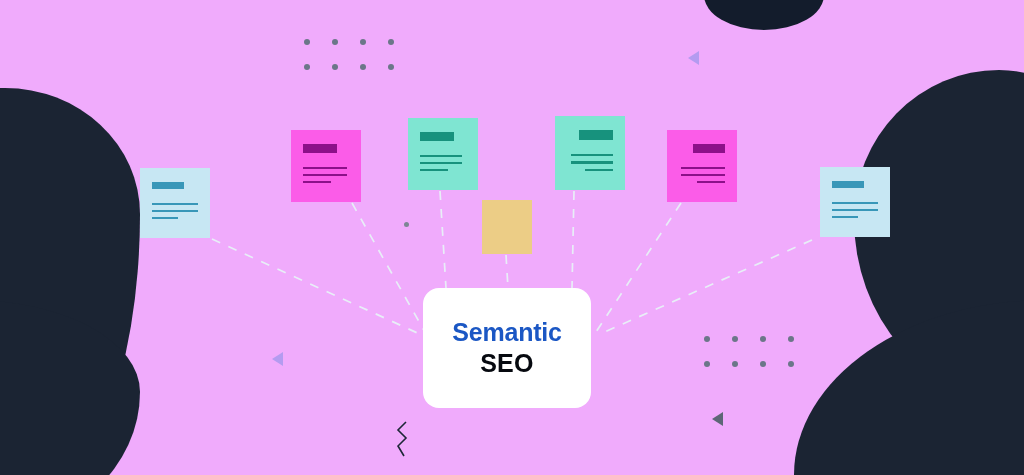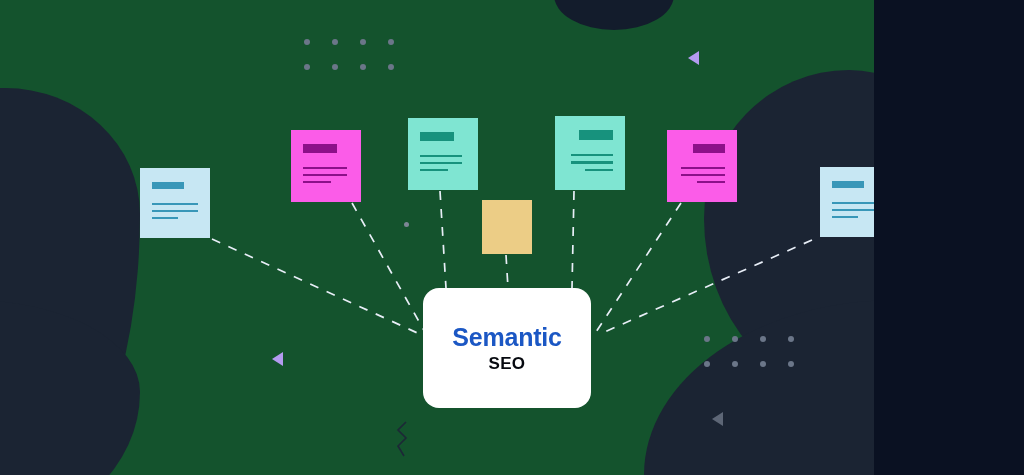--- a/index.html
+++ b/index.html
@@ -47,21 +47,21 @@
     position:absolute;
     left:423px; top:288px;
     width:168px; height:120px;
     background:#ffffff;
     border-radius:16px;
     display:flex; flex-direction:column;
     align-items:center; justify-content:center;
     gap:2px;
   }
   #center-node .l1 { color:#1b57c4; font-size:25px; font-weight:bold; letter-spacing:-.2px; }
-  #center-node .l2 { color:#06090f; font-size:17px; font-weight:bold; letter-spacing:.3px; }
+  #center-node .l2 { color:#06090f; font-size:25px; font-weight:bold; letter-spacing:.3px; }
 
   
   .dotgrid { position:absolute; display:grid; gap:19px 22px; }
   .dotgrid span { width:6px; height:6px; border-radius:50%; background:#6b7689; display:block; }
   #dots-1 { left:304px; top:39px;  grid-template-columns:repeat(4,6px); }
   #dots-2 { left:704px; top:336px; grid-template-columns:repeat(4,6px); }
 
   
   .tri { position:absolute; width:0; height:0;
          border-top:7px solid transparent;
@@ -71,21 +71,21 @@
   #tri-3 { left:712px; top:412px; border-right:11px solid #5d6676; }
 
   
   #speck { position:absolute; left:404px; top:222px; width:5px; height:5px;
            border-radius:50%; background:#7d8695; }
   #squiggle { position:absolute; left:392px; top:420px; }
 </style>
 </head>
 <body>
 
-<div id="stage" style="background: #14532d; width: 874px; height: 475px;">
+<div id="stage" style="background: #f0abfc; width: 1024px; height: 475px;">
 
   <div class="blob" id="blob-left" style="background: rgb(27, 36, 51);"></div>
   <div class="blob" id="blob-left2" style="background: rgb(27, 36, 51);"></div>
   <div class="blob" id="blob-right" style="background: rgb(27, 36, 51);"></div>
   <div class="blob" id="blob-right2" style="background: rgb(27, 36, 51);"></div>
   <div class="blob" id="blob-topright"></div>
 
   <svg id="connectors" viewBox="0 0 1024 475">
       <line x1="212" y1="239" x2="424" y2="336" stroke="#e8eef7" stroke-width="1.7" stroke-dasharray="9 9"></line>
       <line x1="352" y1="203" x2="426" y2="334" stroke="#e8eef7" stroke-width="1.7" stroke-dasharray="9 9"></line>

